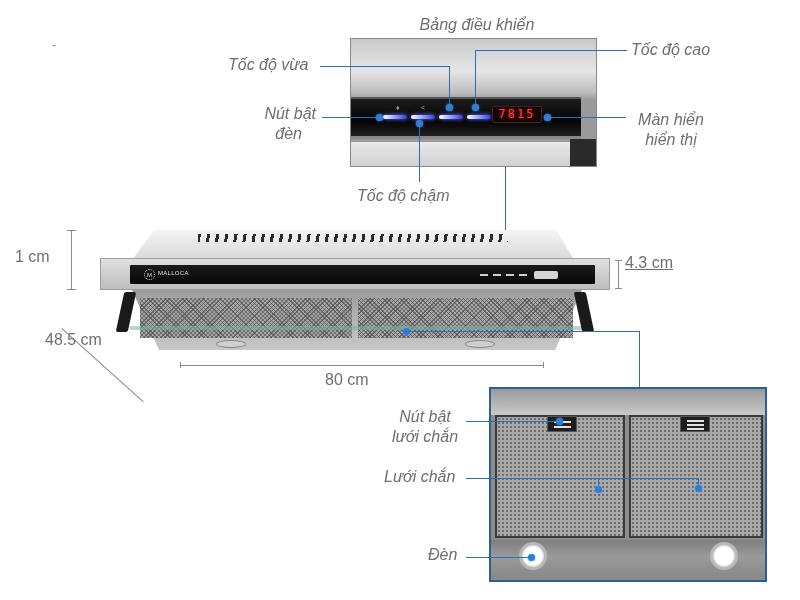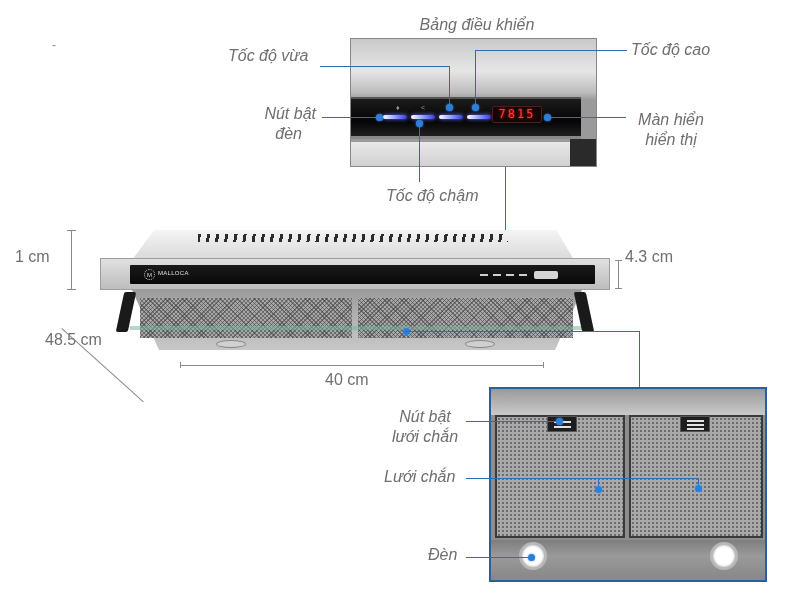--- a/index.html
+++ b/index.html
@@ -74,21 +74,21 @@
 </div>
 
 <span class="touch-ico" style="left:396px;top:104px;">♦</span>
 <span class="touch-ico" style="left:421px;top:104px;">&lt;</span>
 <div class="touch-btn" style="left:383px;top:115px;"></div>
 <div class="touch-btn" style="left:411px;top:115px;"></div>
 <div class="touch-btn" style="left:439px;top:115px;"></div>
 <div class="touch-btn" style="left:467px;top:115px;"></div>
 <div class="led">7815</div>
 
-<div class="label" style="left:228px;top:46px;text-align:right;">Tốc độ vừa</div>
+<div class="label" style="left:228px;top:55px;text-align:right;">Tốc độ vừa</div>
 <div class="line-h" style="left:320px;top:66px;width:129px;"></div>
 <div class="line-v" style="left:449px;top:66px;height:40px;"></div>
 <div class="dot" style="left:446px;top:104px;"></div>
 
 <div class="label" style="left:631px;top:40px;">Tốc độ cao</div>
 <div class="line-h" style="left:475px;top:50px;width:152px;"></div>
 <div class="line-v" style="left:475px;top:50px;height:56px;"></div>
 <div class="dot" style="left:472px;top:104px;"></div>
 
 <div class="label r" style="left:250px;top:104px;width:66px;">
@@ -98,21 +98,21 @@
 <div class="line-h" style="left:322px;top:117px;width:56px;"></div>
 <div class="dot" style="left:376px;top:114px;"></div>
 
 <div class="label c" style="left:626px;top:110px;width:90px;">
   <div>Màn hiển</div>
   <div>hiển thị</div>
 </div>
 <div class="line-h" style="left:548px;top:117px;width:78px;"></div>
 <div class="dot" style="left:544px;top:114px;"></div>
 
-<div class="label" style="left:357px;top:186px;margin-left:29px;">Tốc độ chậm</div>
+<div class="label" style="left:357px;top:186px;">Tốc độ chậm</div>
 <div class="line-v" style="left:419px;top:122px;height:60px;"></div>
 <div class="dot" style="left:416px;top:120px;"></div>
 
 <div class="line-v" style="left:505px;top:167px;height:105px;"></div>
 
 <div class="hood">
   <div class="hood-top"></div>
   <div class="vents"></div>
   <div class="hood-front"></div>
   <div class="front-glass"></div>
@@ -137,26 +137,26 @@
 <div class="gline-v" style="left:71px;top:230px;height:60px;"></div>
 <div class="gline-h" style="left:67px;top:230px;width:9px;"></div>
 <div class="gline-h" style="left:67px;top:289px;width:9px;"></div>
 
 <div class="dim" style="left:45px;top:331px;">48.5 cm</div>
 <div class="gline-h" style="left:62px;top:328px;width:110px;transform:rotate(42deg);transform-origin:0 0;"></div>
 
 <div class="gline-h" style="left:180px;top:365px;width:364px;"></div>
 <div class="gline-v" style="left:180px;top:362px;height:6px;"></div>
 <div class="gline-v" style="left:543px;top:362px;height:6px;"></div>
-<div class="dim" style="left:325px;top:371px;">40 cm</div>
+<div class="dim" style="left:325px;top:371px;">80 cm</div>
 
 <div class="gline-v" style="left:618px;top:260px;height:28px;"></div>
 <div class="gline-h" style="left:615px;top:260px;width:7px;"></div>
 <div class="gline-h" style="left:615px;top:288px;width:7px;"></div>
-<div class="dim" style="left:625px;top:248px;">4.3 cm</div>
+<div class="dim" style="left:625px;top:254px;text-decoration:underline;">4.3 cm</div>
 
 <div class="dot" style="left:403px;top:328px;"></div>
 <div class="line-h" style="left:406px;top:331px;width:233px;"></div>
 <div class="line-v" style="left:639px;top:331px;height:56px;"></div>
 
 <div class="under-box">
   <div class="under-topstrip"></div>
   <div class="filter" style="left:4px;width:130px;"></div>
   <div class="filter" style="left:138px;width:134px;"></div>
   <div class="latch" style="left:56px;">

